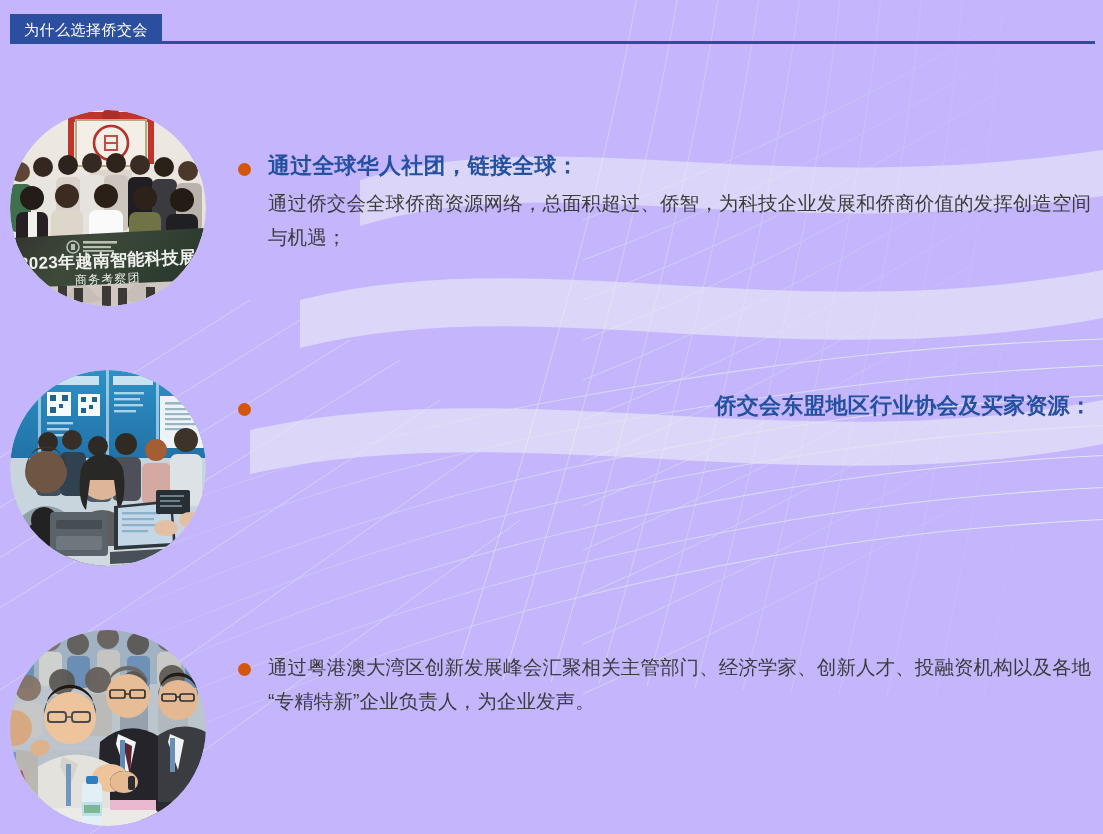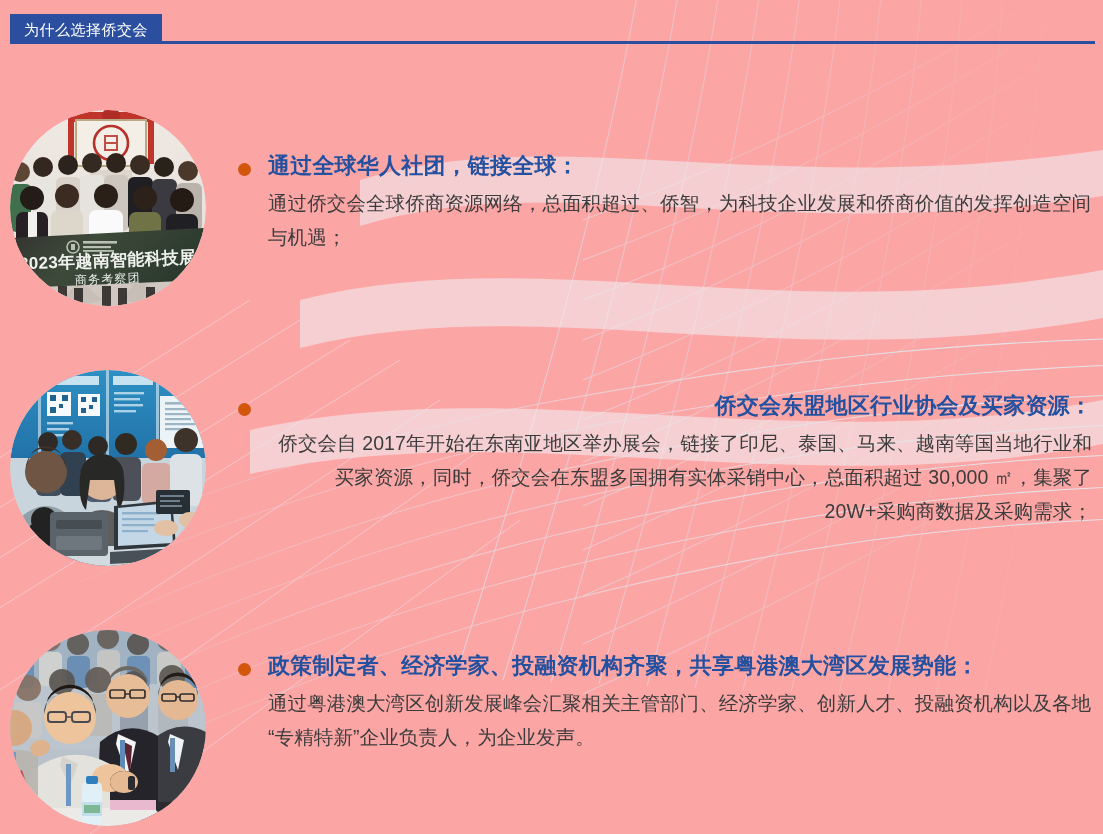--- a/index.html
+++ b/index.html
@@ -10,21 +10,21 @@
   }
   body {
     font-family: "Liberation Sans", "DejaVu Sans", sans-serif;
   }
 
   .slide {
     position: relative;
     width: 1103px;
     height: 834px;
     overflow: hidden;
-    background: #fca5a5;
+    background: #c4b5fd;
   }
 
   
   .bg-mesh {
     position: absolute;
     inset: 0;
     width: 1103px;
     height: 834px;
     pointer-events: none;
     z-index: 0;
@@ -418,21 +418,20 @@
         <ellipse cx="156" cy="158" rx="12" ry="8" fill="#e8c2a2"></ellipse>
         <ellipse cx="180" cy="150" rx="11" ry="8" fill="#e8c2a2"></ellipse>
 
         <rect width="196" height="196" fill="#6fa8c8" opacity="0.06"></rect>
       </g>
     </svg>
   </div>
   <div class="bullet-dot" style="top:403px;"></div>
   <div class="text-col block" style="top:390px;text-align:right;">
     <p class="heading">侨交会东盟地区行业协会及买家资源：</p>
-    <p class="body-text">侨交会自 2017年开始在东南亚地区举办展会，链接了印尼、泰国、马来、越南等国当地行业和买家资源，同时，侨交会在东盟多国拥有实体采销中心，总面积超过 30,000 ㎡，集聚了 20W+采购商数据及采购需求；</p>
   </div>
 
   <div class="photo" style="left:10px; top:630px;">
     <svg viewBox="0 0 196 196" width="196" height="196" xmlns="http://www.w3.org/2000/svg" role="img" aria-label="峰会现场观众席">
       <defs>
         <clipPath id="clip3">
             <circle cx="98" cy="98" r="98"></circle>
           </clipPath>
       </defs>
       <g clip-path="url(#clip3)">
@@ -527,17 +526,16 @@
           <rect x="72" y="172" width="20" height="14" fill="#b9d9e8" opacity="0.8"></rect>
           <rect x="74" y="175" width="16" height="8" fill="#4f9e5a" opacity="0.6"></rect>
         </g>
 
         <rect x="146" y="172" width="26" height="10" rx="3" fill="#2b2b2f"></rect>
       </g>
     </svg>
   </div>
   <div class="bullet-dot" style="top:663px;"></div>
   <div class="text-col block" style="top:650px;">
-    <p class="heading">政策制定者、经济学家、投融资机构齐聚，共享粤港澳大湾区发展势能：</p>
     <p class="body-text">通过粤港澳大湾区创新发展峰会汇聚相关主管部门、经济学家、创新人才、投融资机构以及各地“专精特新”企业负责人，为企业发声。</p>
   </div>
 
 </div>
 
 </body></html>

